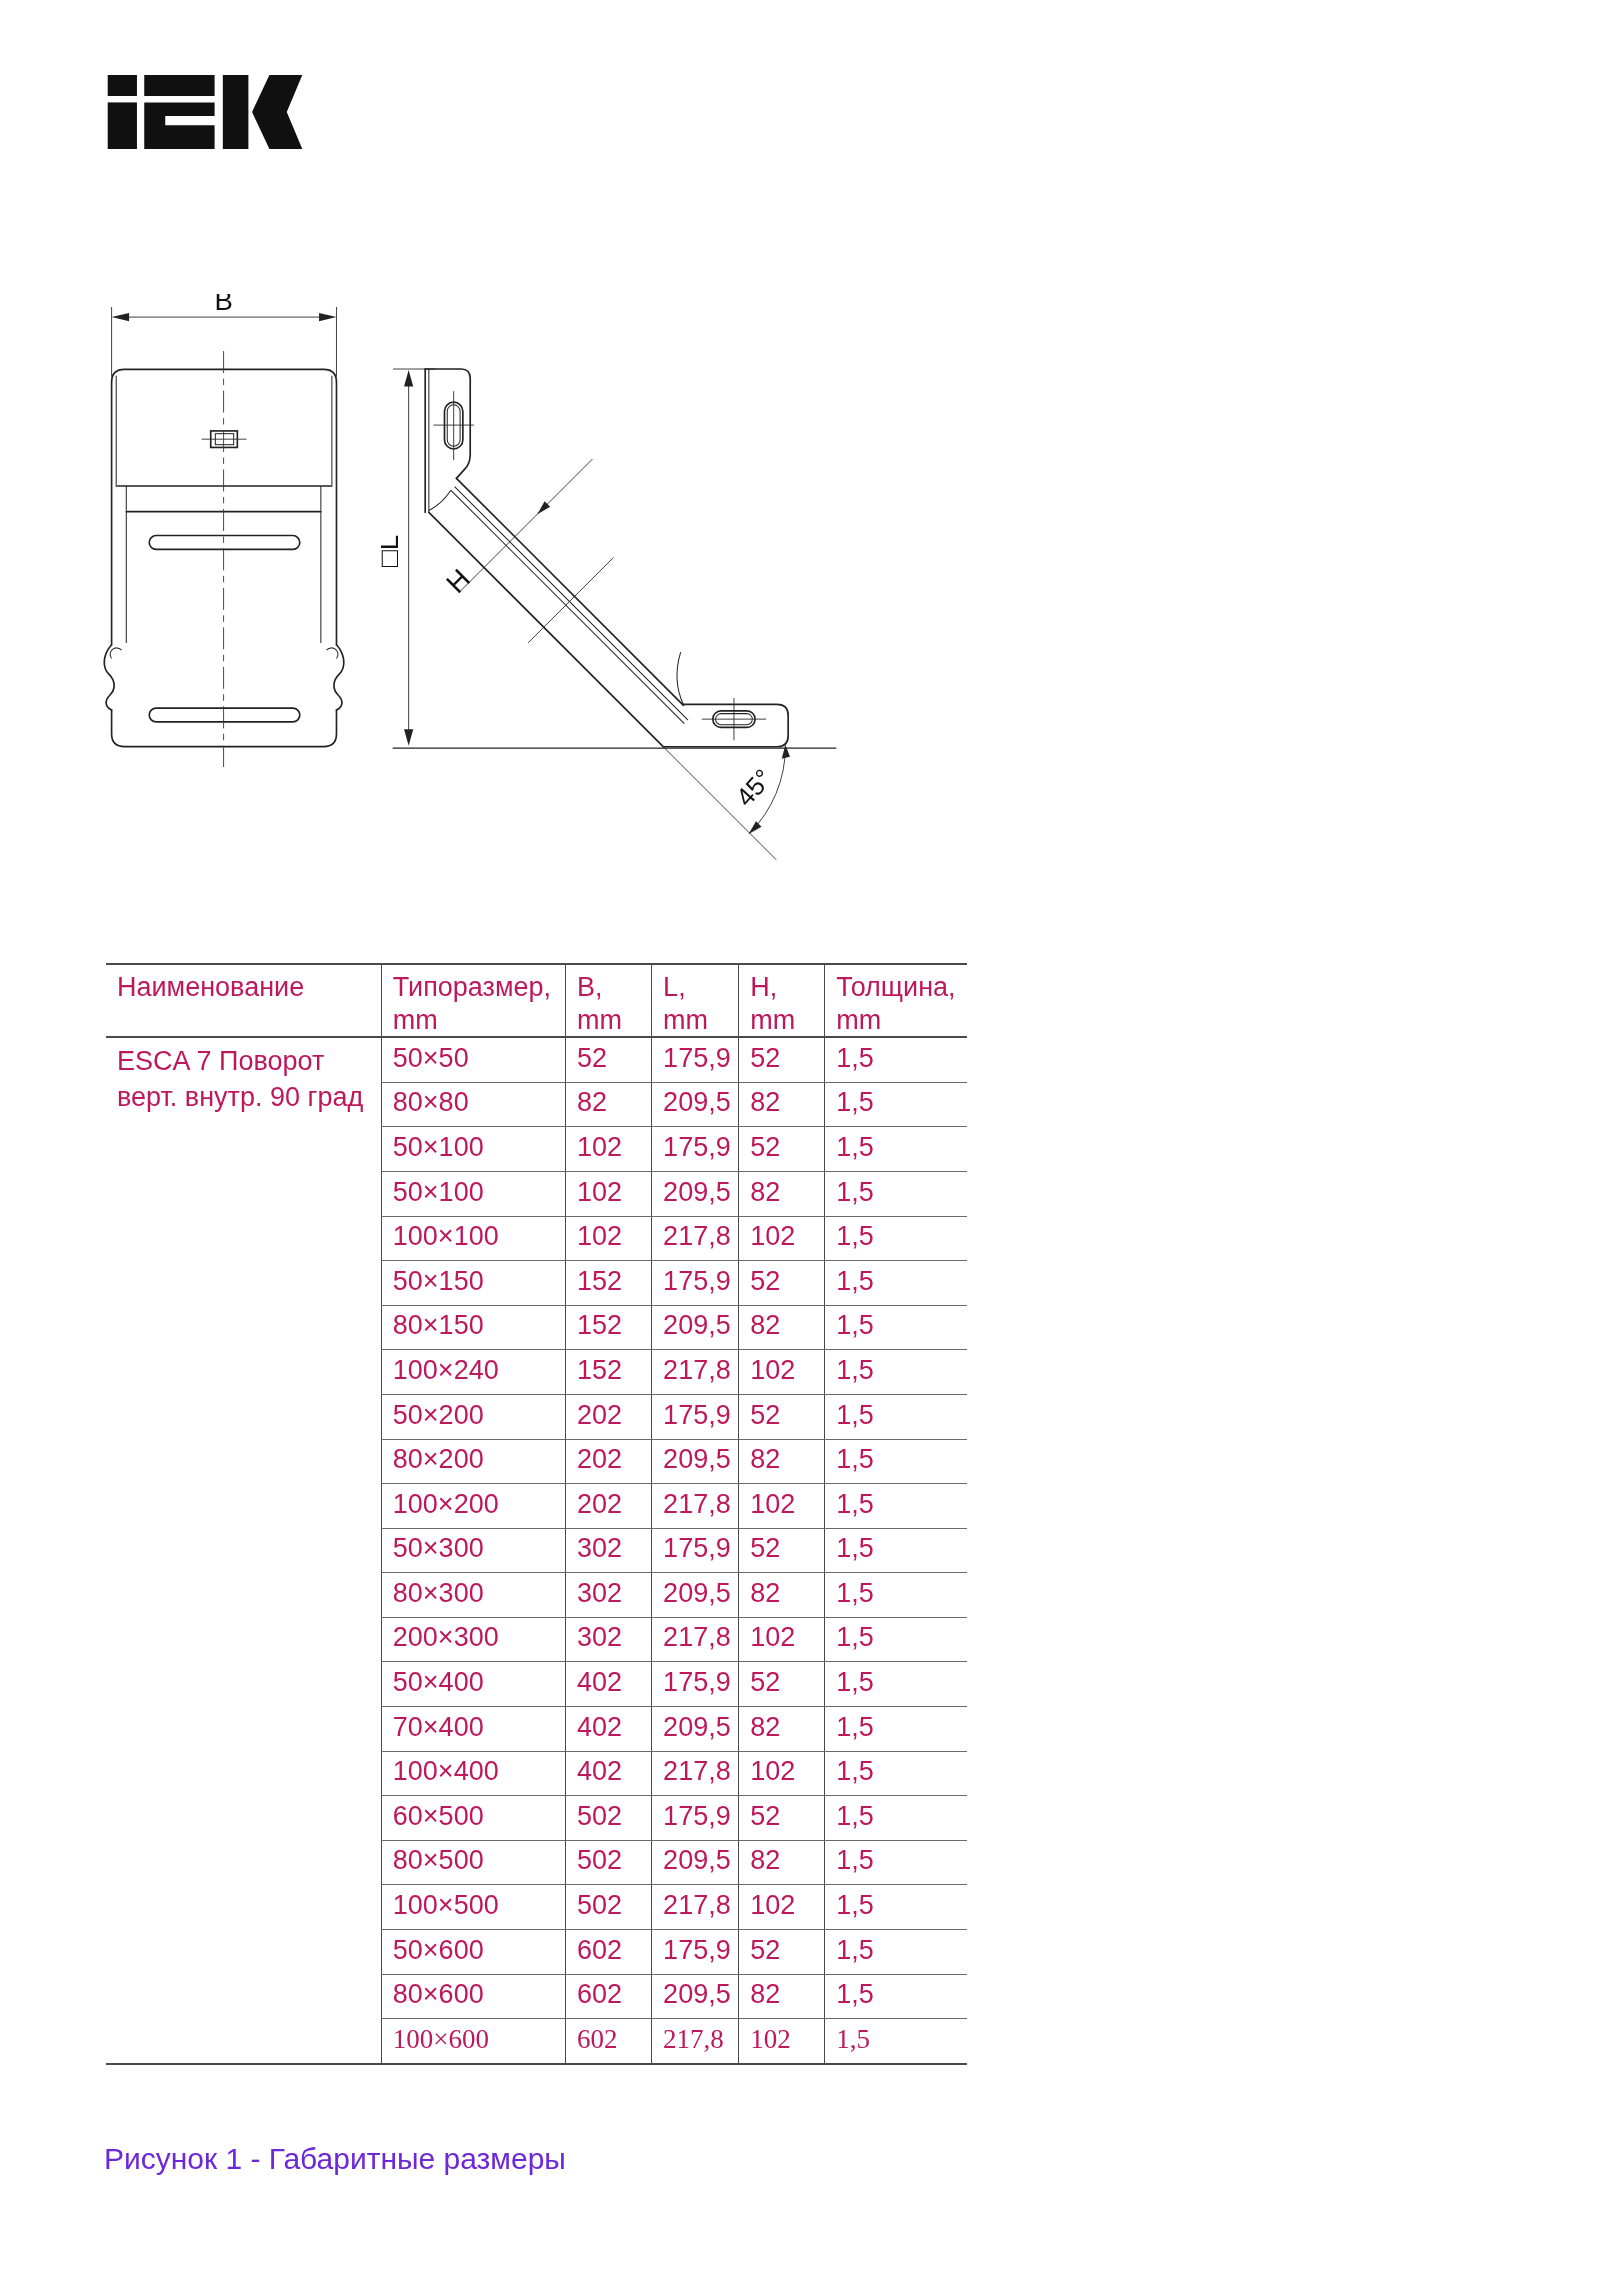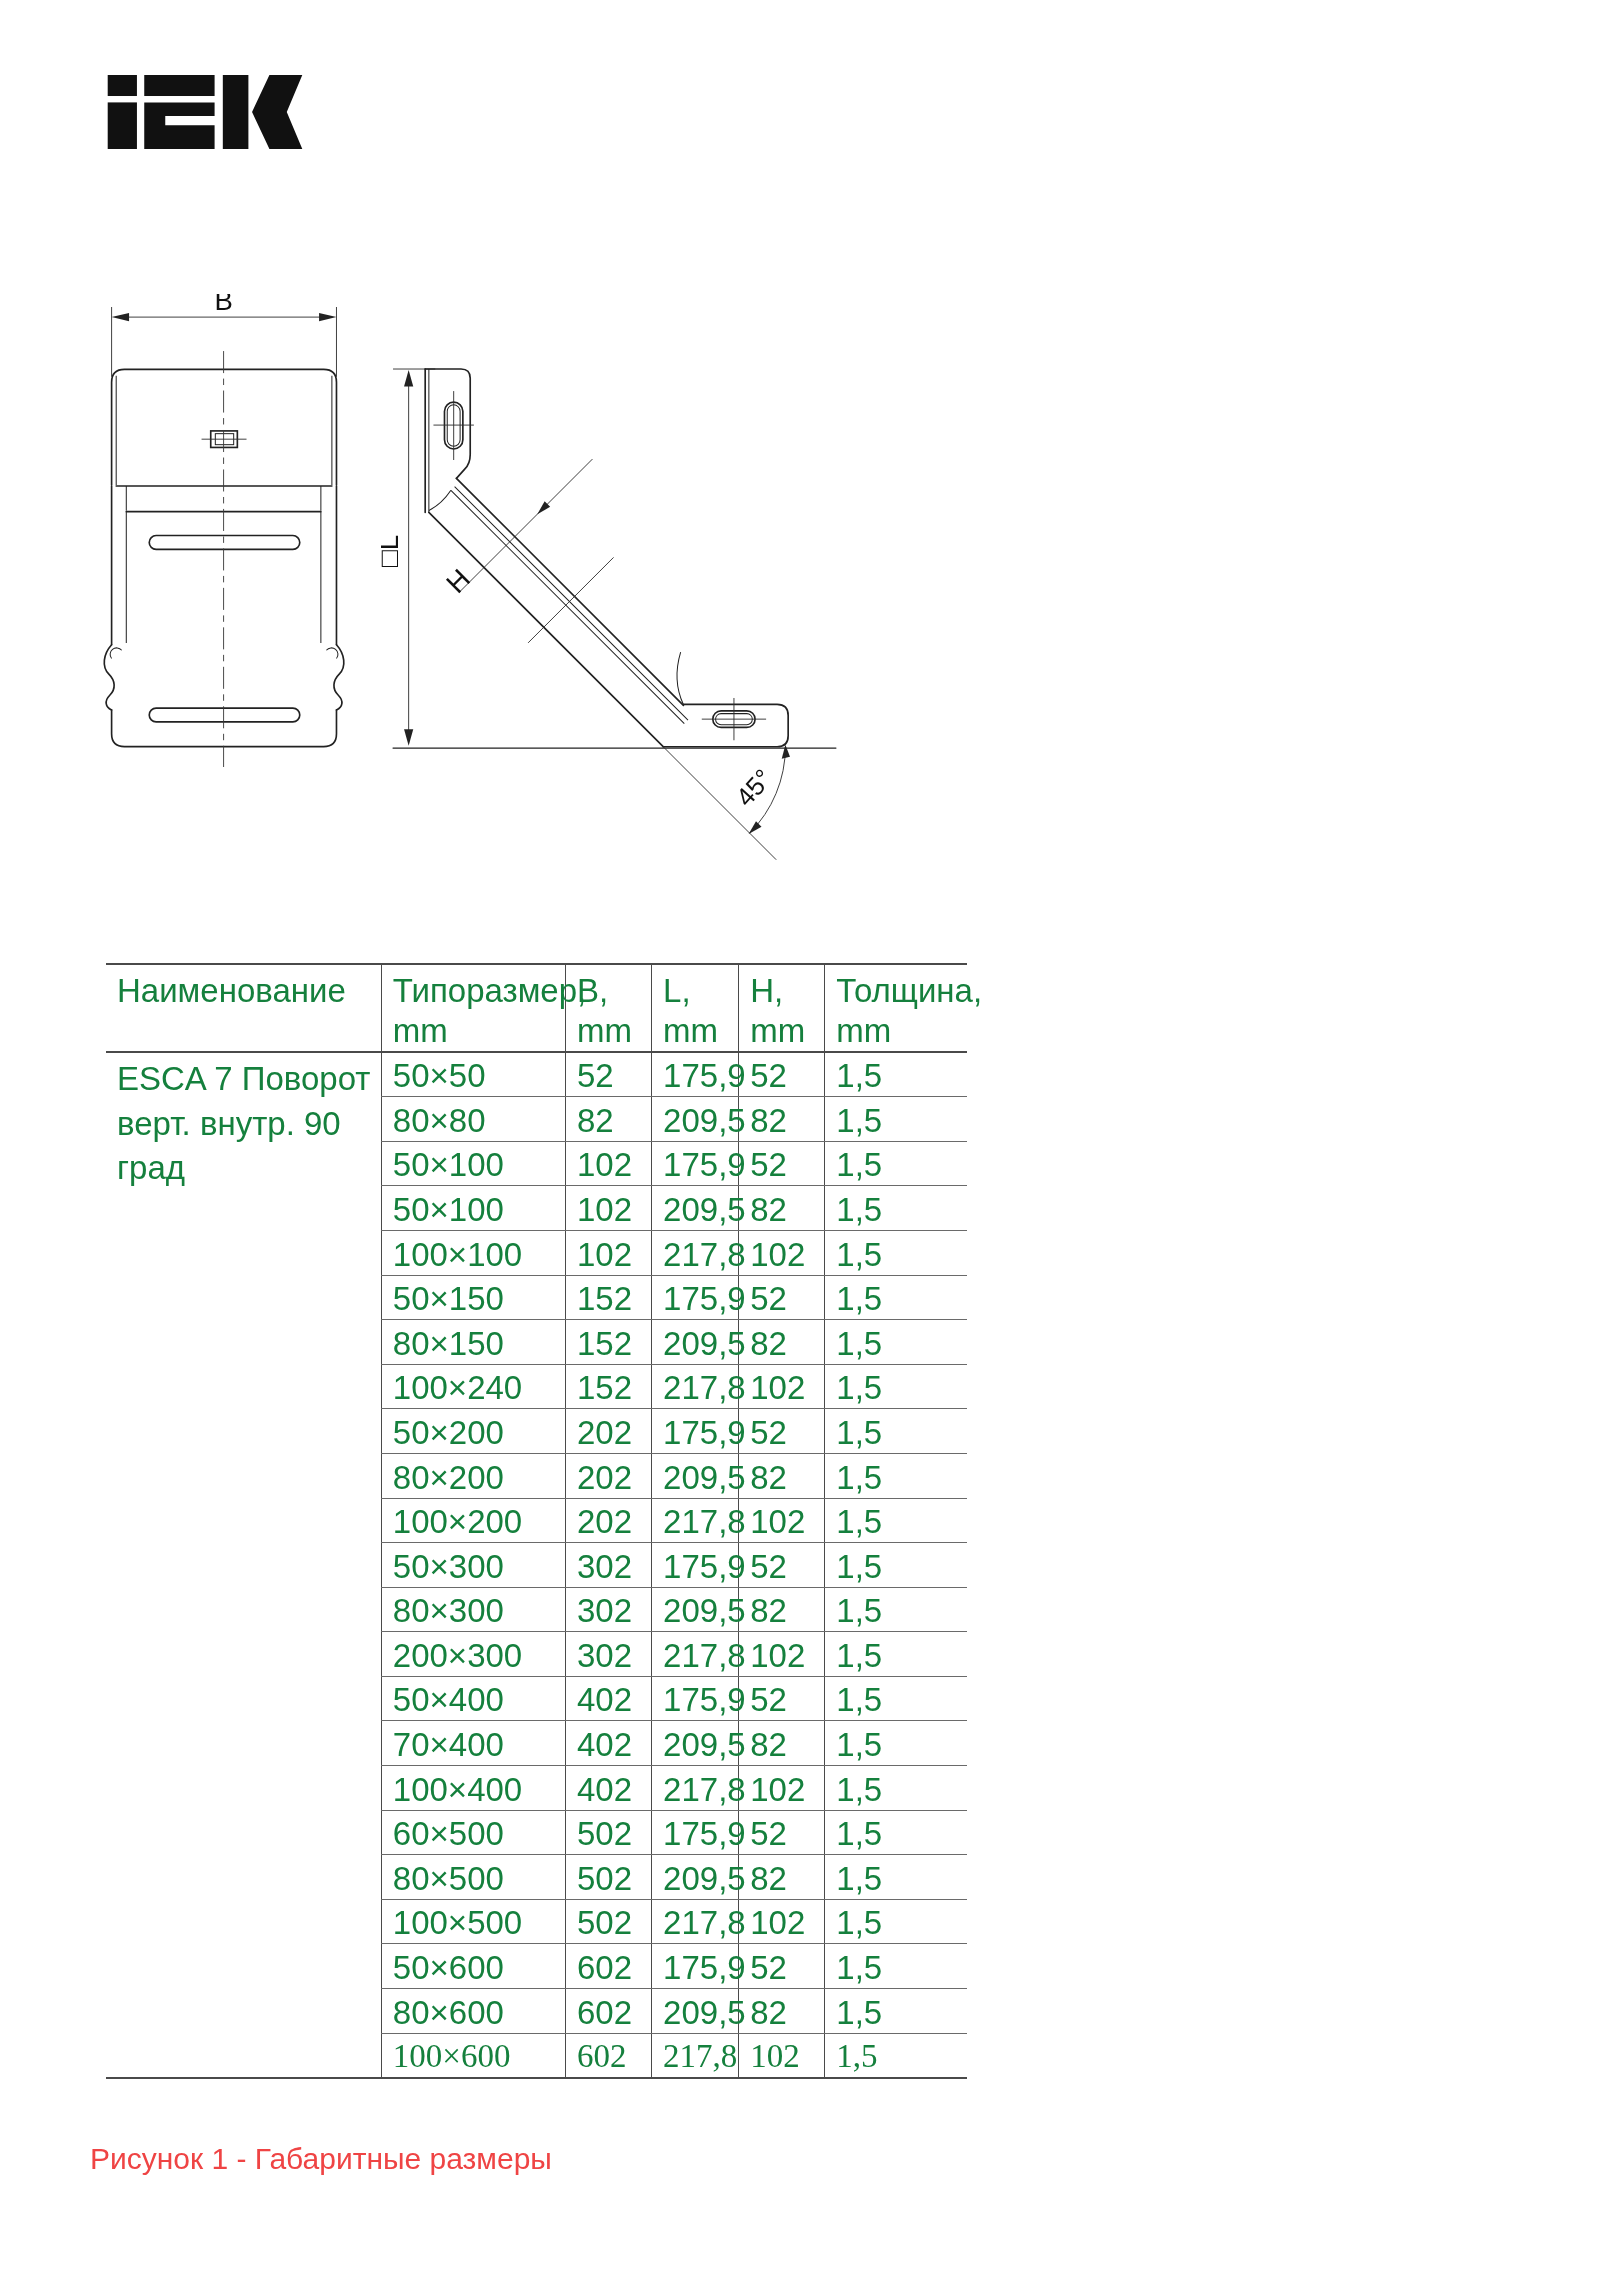--- a/index.html
+++ b/index.html
@@ -25,22 +25,22 @@
   .center{stroke:#3a3a3a;stroke-width:1;fill:none;stroke-dasharray:24 6 7 6;}
   .arrow{fill:#222;stroke:none;}
   .dimtext{font-family:"Liberation Sans","DejaVu Sans",sans-serif;font-size:30px;fill:#111;}
 
   
   #dims-table{
     left:106px;top:963px;
     border-collapse:collapse;
     table-layout:fixed;
     width:861px;
-    font-size:33px;
-    color:#15803d;
+    font-size:27px;
+    color:#be185d;
   }
   #dims-table{border-top:2.2px solid #4a4a4a;border-bottom:2.2px solid #4a4a4a;}
   #dims-table th{
     font-weight:400;text-align:left;vertical-align:top;
     padding:6.4px 5.5px 0 11px;height:55px;line-height:1.2;
     border-bottom:2px solid #4a4a4a;
   }
   #dims-table th + th{border-left:1.7px solid #4a4a4a;}
   #dims-table td{
     vertical-align:top;text-align:left;
@@ -48,21 +48,21 @@
     border-bottom:1.5px solid #6a6a6a;
     border-left:1.7px solid #4a4a4a;
   }
   #dims-table td.name-cell{
     border-left:none;border-bottom:none;
     line-height:1.35;
   }
   #dims-table tr:last-child td{border-bottom:none;font-family:Liberation Serif, serif;}
 
   
-  #caption{left:90px;top:2142px;font-size:30px;color:#ef4444;}
+  #caption{left:104px;top:2142px;font-size:30px;color:#6d28d9;}
 </style>
 </head>
 <body>
 
 <svg id="logo" class="abs" viewBox="0 0 213 81" xmlns="http://www.w3.org/2000/svg">
   <g fill="#111">
     <rect x="0" y="0" width="32" height="23"></rect>
     <rect x="0" y="30" width="32" height="51"></rect>
     <rect x="40" y="0" width="77" height="23"></rect>
     <path d="M40,30 H117 V45 H63 V55 H117 V81 H40 Z"></path>

